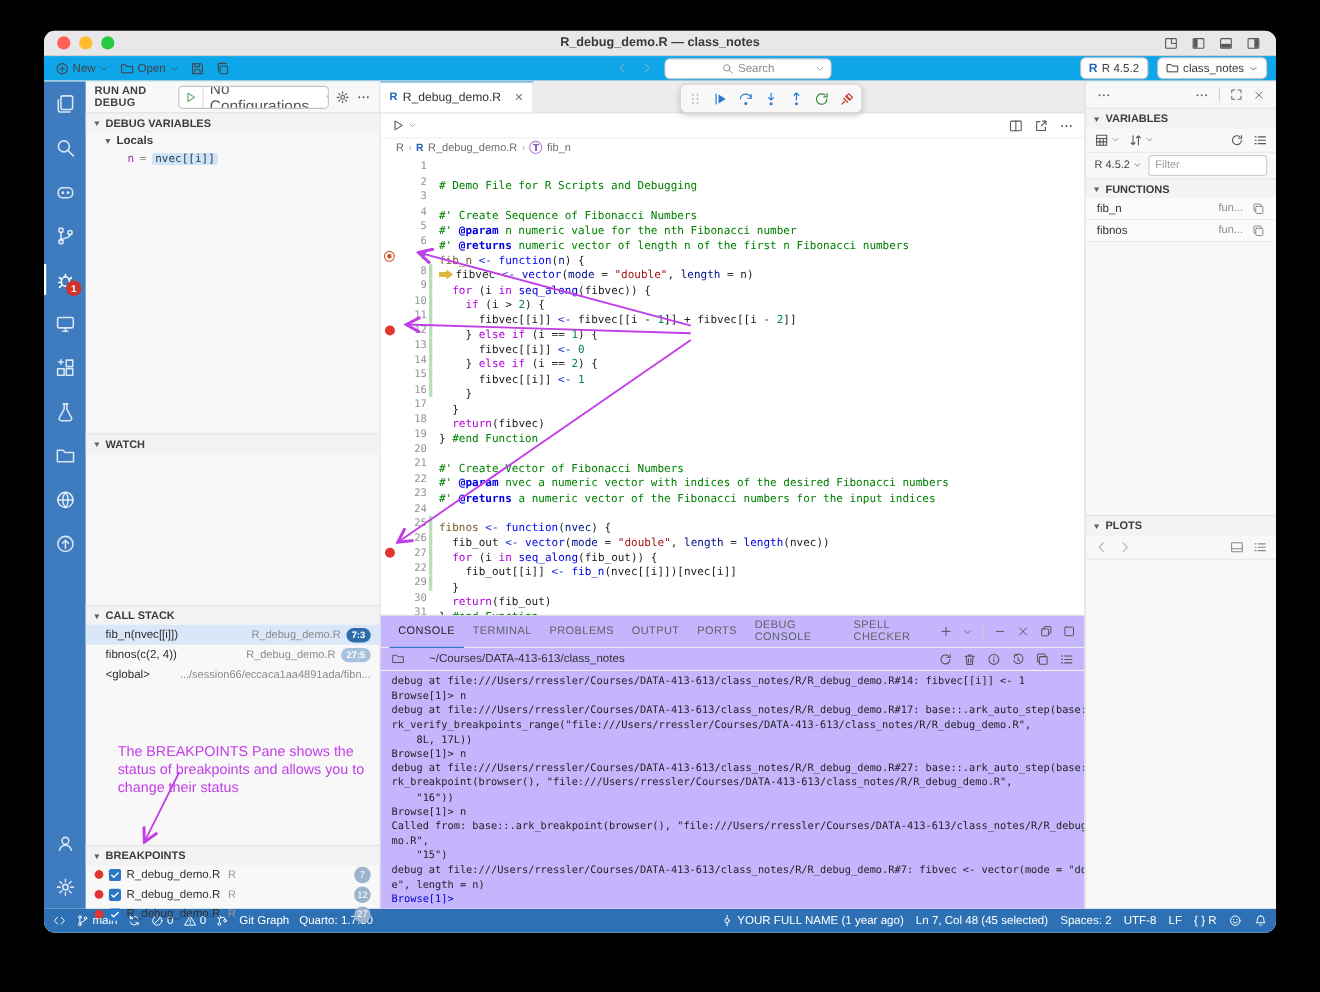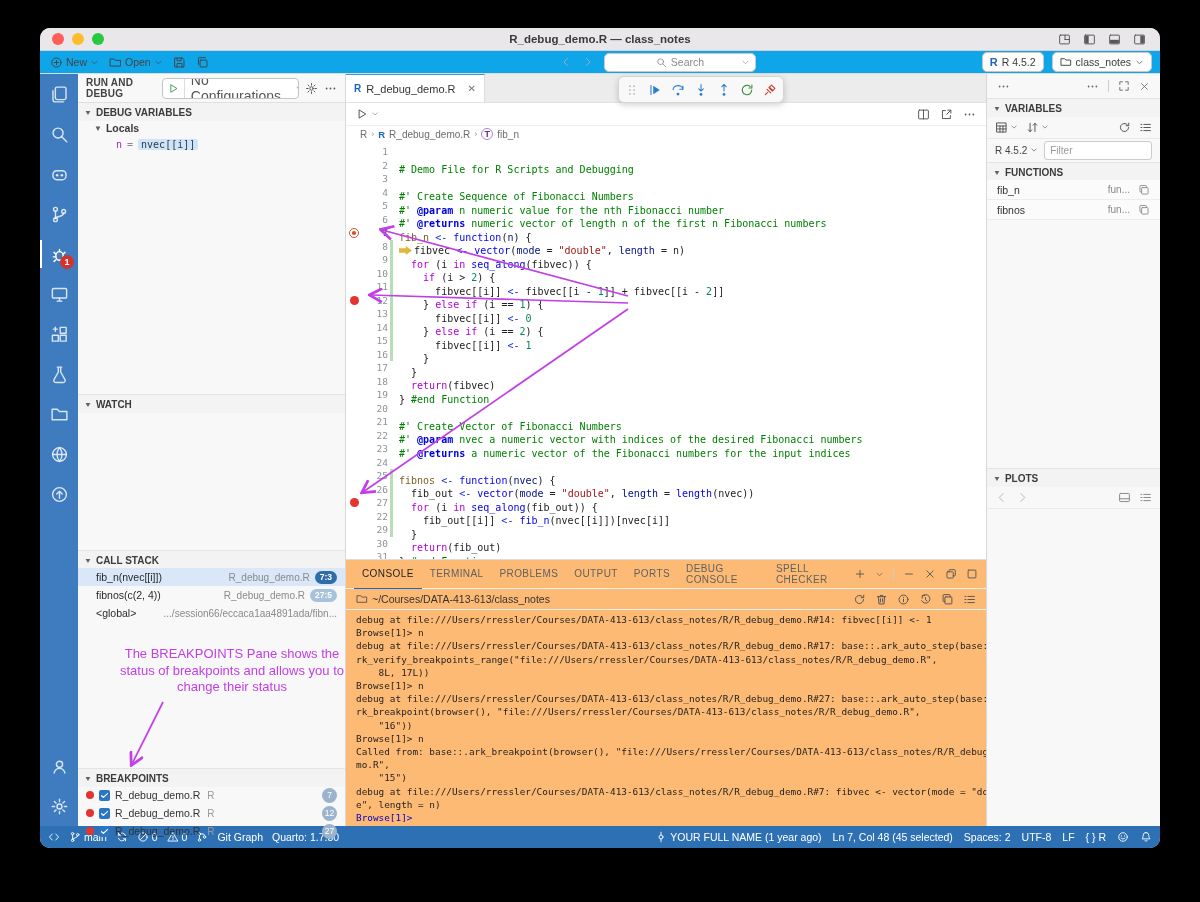--- a/index.html
+++ b/index.html
@@ -93,27 +93,27 @@
   .cl.hl .ct::before{content:"";position:absolute;left:0;top:0;bottom:0;width:372px;background:#fbf2ae;}
   .ct span{position:relative;}
   .cm{color:#008000}.kw{color:#af00db}.kwb{color:#0000ff}.fn{color:#0000e0}
   .def{color:#795e26}.str{color:#a31515}.num{color:#098658}.op{color:#1428d8}.pr{color:#001080}.tag{color:#0000e0;font-weight:bold}
   .dot-on{width:9px;height:9px;border-radius:50%;background:#e3342f;}
   .dot-hit{width:10px;height:10px;border-radius:50%;border:1.6px solid #d1552f;display:flex;align-items:center;justify-content:center;box-sizing:border-box;}
   .dot-hit::before{content:"";width:3.5px;height:3.5px;border-radius:50%;background:#d1552f;}
   .curarrow{display:inline-block;width:13px;height:9px;background:#e2b73d;vertical-align:-1px;margin-right:2px;
     clip-path:polygon(0 25%,52% 25%,52% 0,100% 50%,52% 100%,52% 75%,0 75%);}
   
-  #panel{height:266px;border-top:1px solid #ddd;display:flex;flex-direction:column;flex:none;background:#fdba74;}
+  #panel{height:266px;border-top:1px solid #ddd;display:flex;flex-direction:column;flex:none;background:#c4b5fd;}
   #paneltabs{height:28px;display:flex;align-items:center;padding:0 8px;flex:none;position:relative;}
   .ptab{padding:0 8px;font-size:10px;letter-spacing:.4px;color:#616161;height:100%;display:flex;align-items:center;border-bottom:1.5px solid transparent;}
   .ptab.active{color:#1f1f1f;border-bottom-color:#1e69c8;}
   #ptab-actions{margin-left:auto;display:flex;align-items:center;gap:9px;color:#555;}
   .vsep{width:1px;height:12px;background:#ccc;}
-  #cwdrow{height:20px;display:flex;align-items:center;gap:4px;padding:0 10px;border-top:1px solid #f0f0f0;border-bottom:1px solid #f0f0f0;flex:none;color:#333;font-size:10.5px;}
+  #cwdrow{height:20px;display:flex;align-items:center;gap:22px;padding:0 10px;border-top:1px solid #f0f0f0;border-bottom:1px solid #f0f0f0;flex:none;color:#333;font-size:10.5px;}
   #cwd-actions{margin-left:auto;display:flex;align-items:center;gap:9px;color:#555;}
   #consoleout{flex:1;padding:3px 0 0 10px;font-family:"DejaVu Sans Mono",monospace;font-size:9.4px;line-height:13.2px;color:#1f1f1f;overflow:hidden;}
   .con-line{white-space:pre;}
   .con-line.prompt{color:#0000cc;}
   
   #rightpanel{flex:1;background:#f8f8f8;border-left:1px solid #d8d8d8;position:relative;font-size:11px;color:#333;}
   .rp-abs{position:absolute;left:0;right:0;}
   #rp-top{top:0;height:24px;display:flex;align-items:center;padding:0 10px;color:#666;}
   #rp-top .right{margin-left:auto;display:flex;align-items:center;gap:9px;}
   #vars-hdr{top:24px;}
@@ -132,21 +132,21 @@
   #plots-toolbar .right{margin-left:auto;display:flex;gap:8px;color:#888;}
   
   #statusbar{height:22px;background:#2d71b4;color:#fff;display:flex;align-items:center;font-size:10.5px;flex:none;padding:0 8px;}
   .sb-item{display:flex;align-items:center;gap:3px;margin-right:9px;white-space:nowrap;}
   #sb-right{margin-left:auto;display:flex;align-items:center;}
   #sb-right .sb-item{margin-right:0;margin-left:11px;}
   
   #overlay{position:absolute;inset:0;pointer-events:none;z-index:40;}
   .note{position:absolute;font-size:13px;line-height:16.5px;color:#c23ee6;font-weight:500;}
   #note-editor{left:630px;top:282px;width:238px;}
-  #note-bppane{left:107px;top:646px;width:250px;text-align:center;}
+  #note-bppane{left:107px;top:675px;width:250px;}
   svg.arrows{position:absolute;inset:0;width:100%;height:100%;}
   
   svg.ic{width:14px;height:14px;fill:none;stroke:currentColor;stroke-width:1.2;stroke-linecap:round;stroke-linejoin:round;display:block;}
 </style>
 </head>
 <body>
 
 <div id="stage">
 <div id="window">
 

